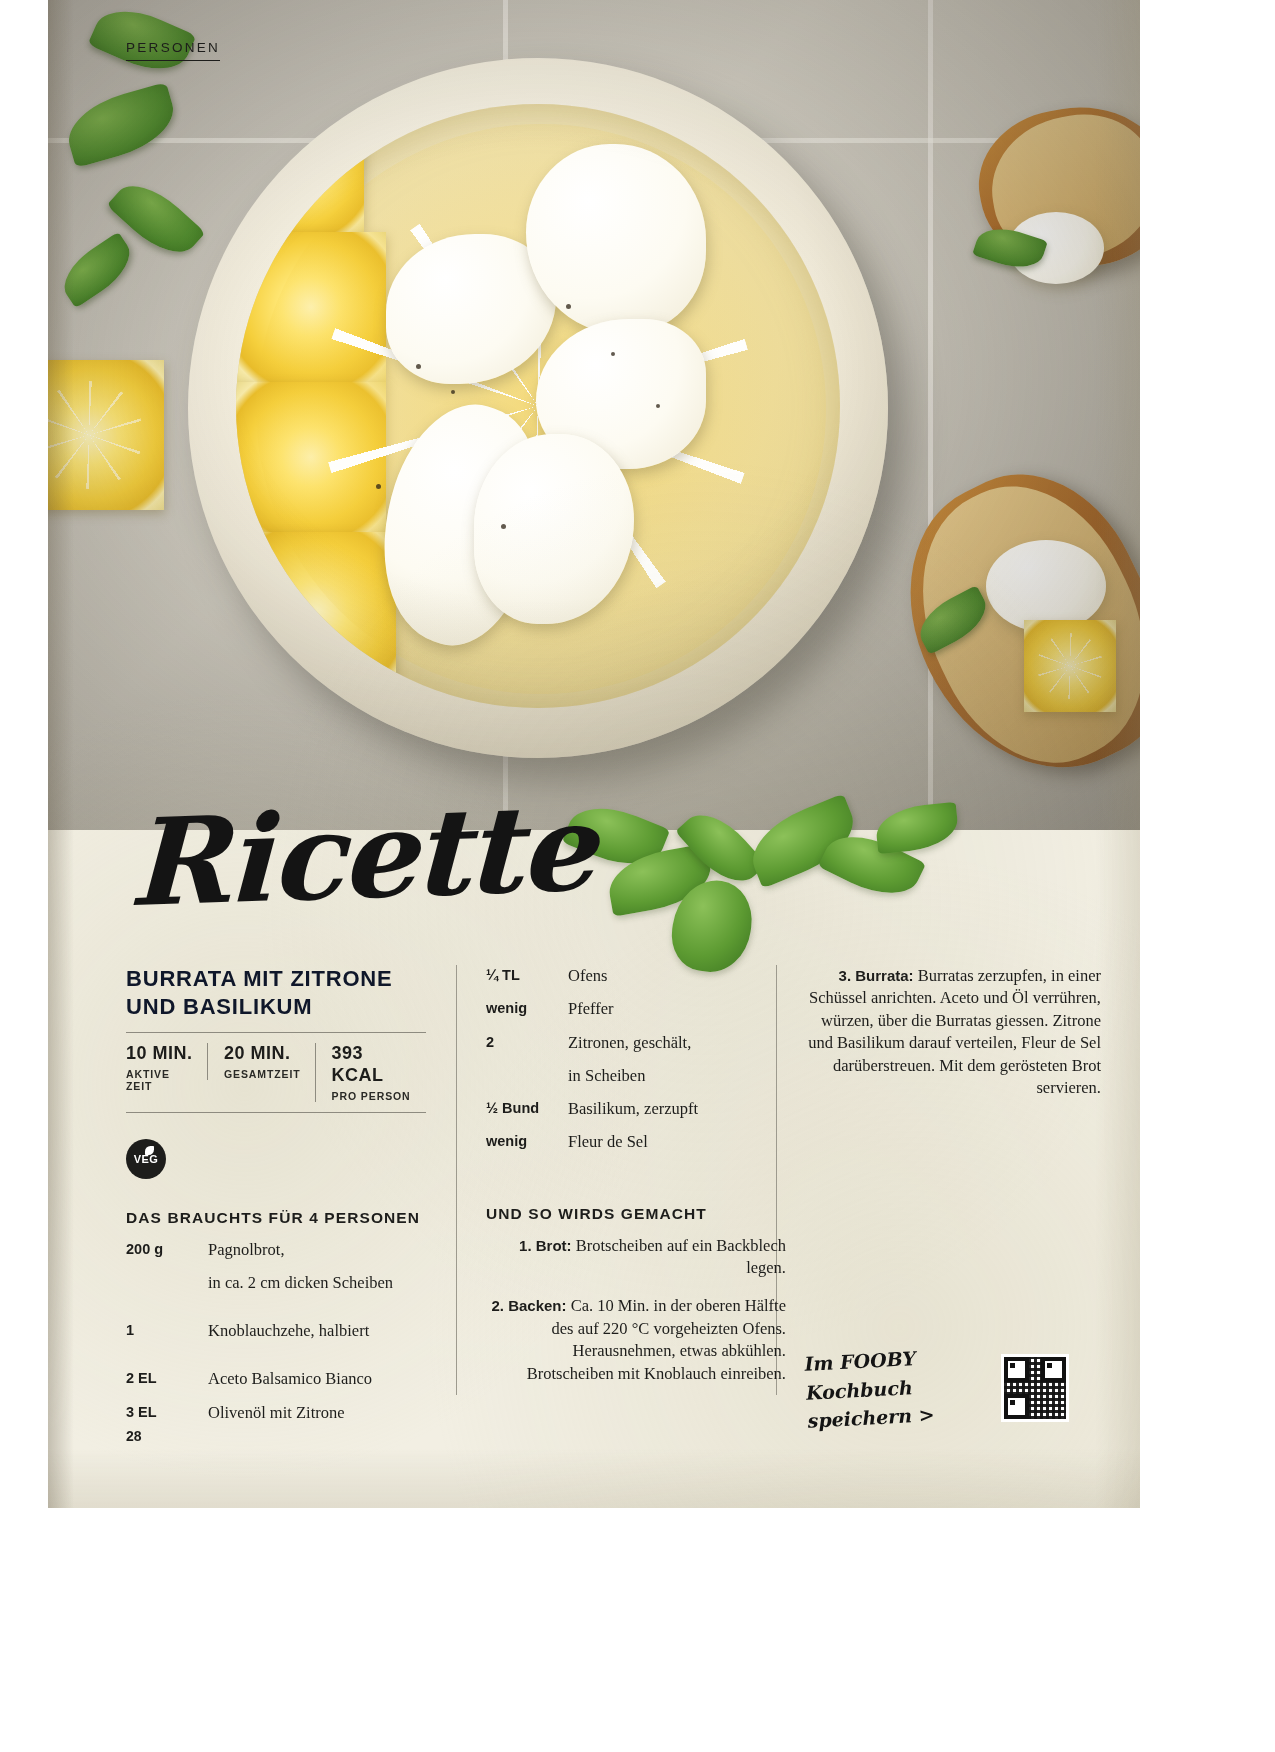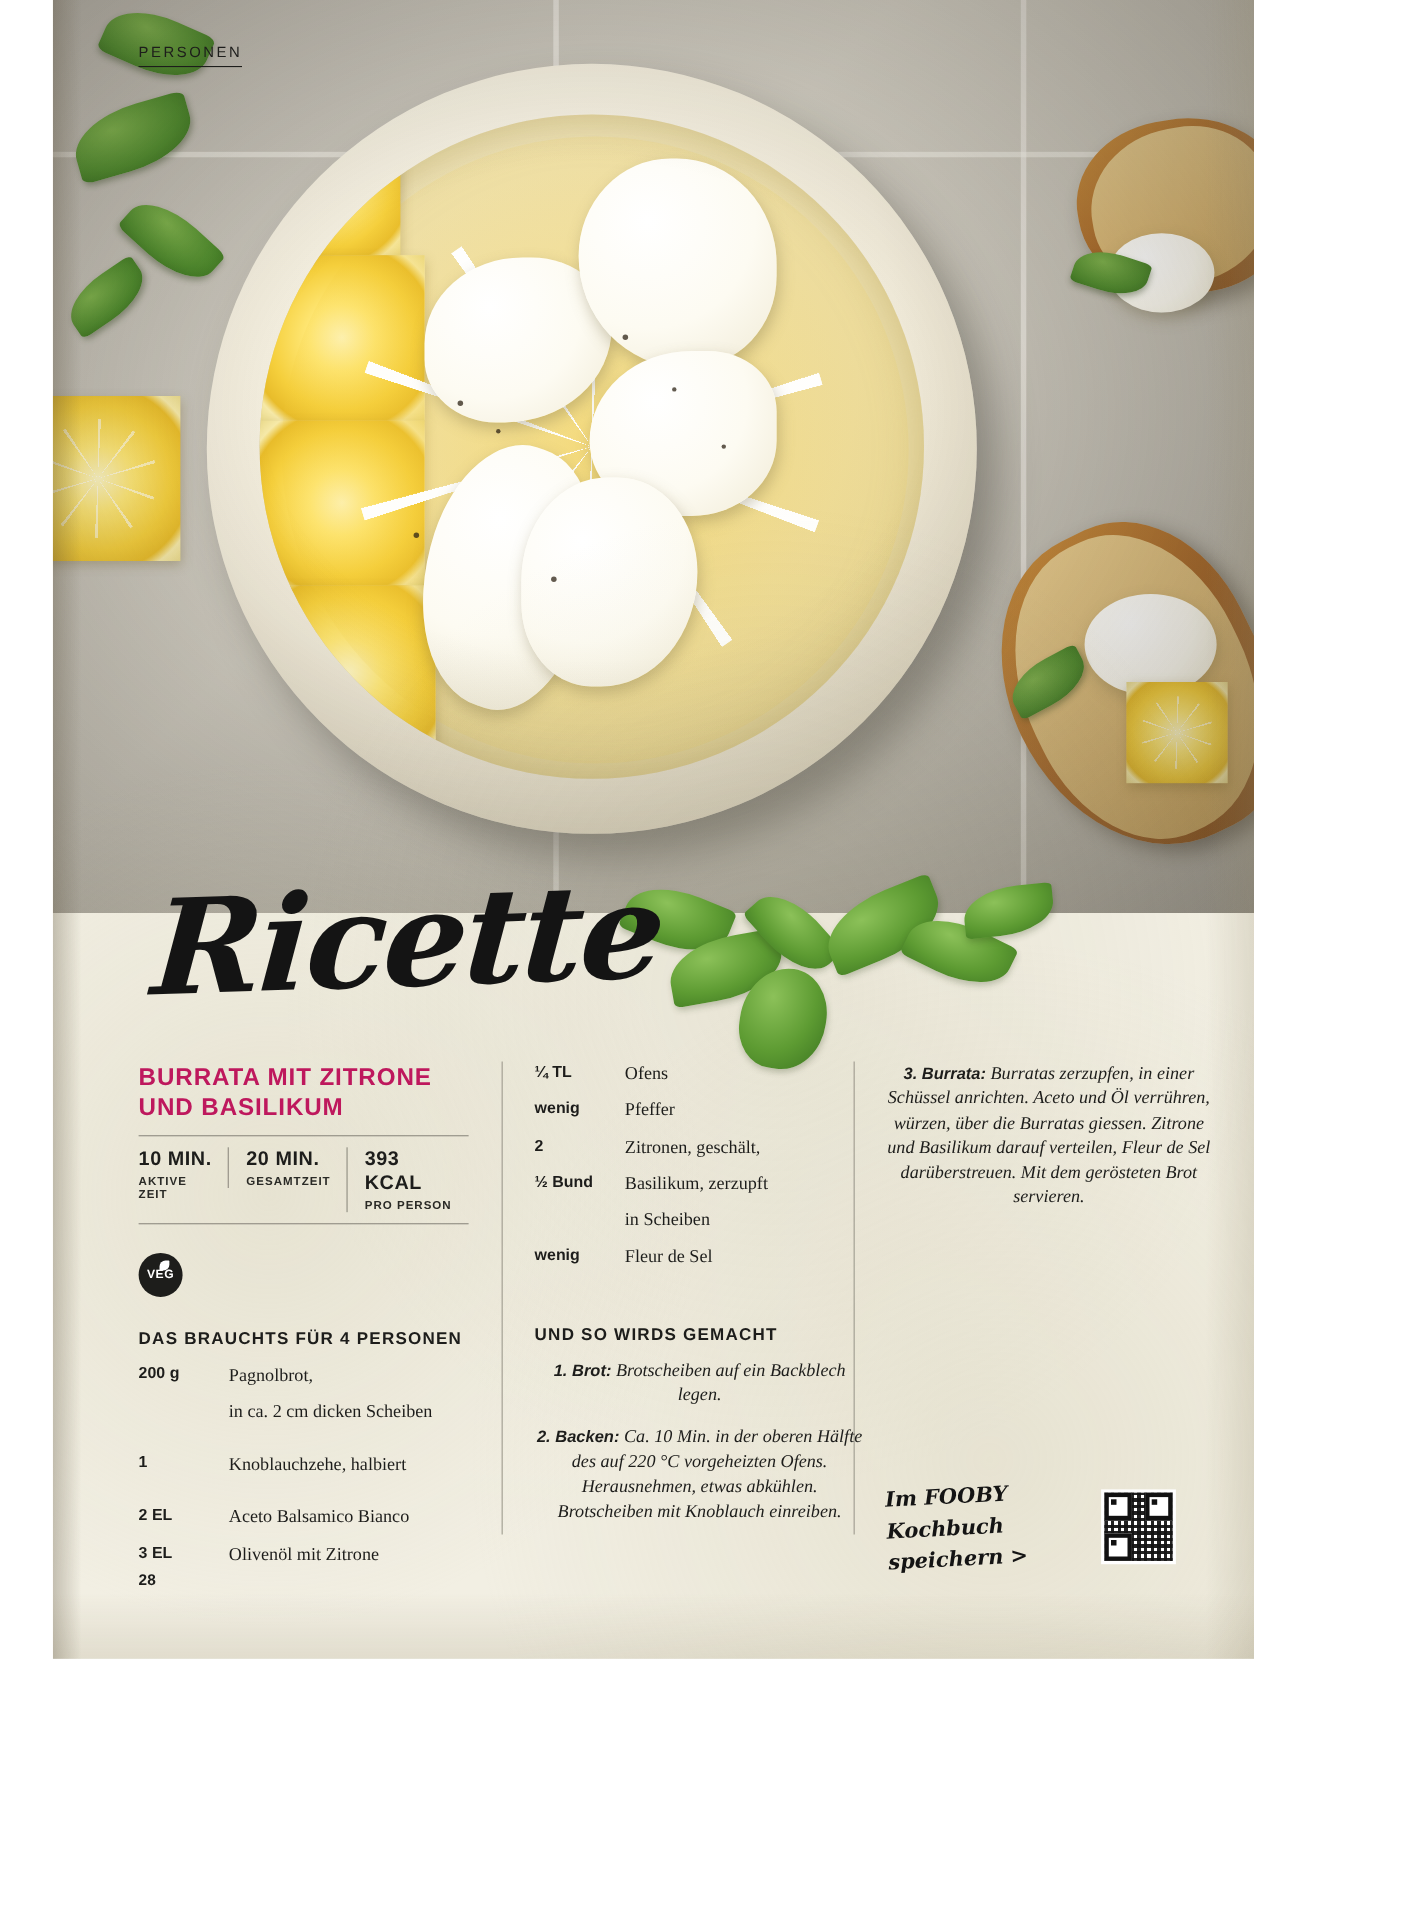--- a/index.html
+++ b/index.html
@@ -225,21 +225,21 @@
     background: #9d9a8e;
   }
 
   h1.recipe-title {
     font-family: "Liberation Sans", sans-serif;
     font-weight: 700;
     font-size: 22px;
     line-height: 1.26;
     letter-spacing: 0.8px;
     margin: 0 0 12px 0;
-    color: #be185d;
+    color: #0f172a;
   }
   .rule {
     height: 1px;
     background: #8e8b80;
     margin: 0 0 10px 0;
   }
   #facts {
     display: flex;
     align-items: flex-start;
   }
@@ -322,22 +322,21 @@
     padding-top: 1px;
   }
   table.ing td.name { }
   table.ing tr.gap td { padding-bottom: 26px; }
 
   .step {
     font-family: "Liberation Serif", serif;
     font-size: 16.5px;
     line-height: 1.36;
     margin: 0 0 16px 0;
-    text-align: center;
-    font-style: italic;
+    text-align: right;
   }
   .step b {
     font-family: "Liberation Sans", sans-serif;
     font-size: 15px;
   }
 
   
   #save-block {
     position: absolute;
     left: 758px;
@@ -540,26 +539,26 @@
         </tr>
         <tr>
           <td class="qty">wenig</td>
           <td class="name">Pfeffer</td>
         </tr>
         <tr>
           <td class="qty">2</td>
           <td class="name">Zitronen, geschält,</td>
         </tr>
         <tr>
+          <td class="qty"></td>
+          <td class="name">in Scheiben</td>
+        </tr>
+        <tr>
           <td class="qty">½ Bund</td>
           <td class="name">Basilikum, zerzupft</td>
-        </tr>
-        <tr>
-          <td class="qty"></td>
-          <td class="name">in Scheiben</td>
         </tr>
         <tr>
           <td class="qty">wenig</td>
           <td class="name">Fleur de Sel</td>
         </tr>
       </tbody>
         </table>
 
       <h2 class="section" style="margin-top:40px;">UND SO WIRDS GEMACHT</h2>
 

